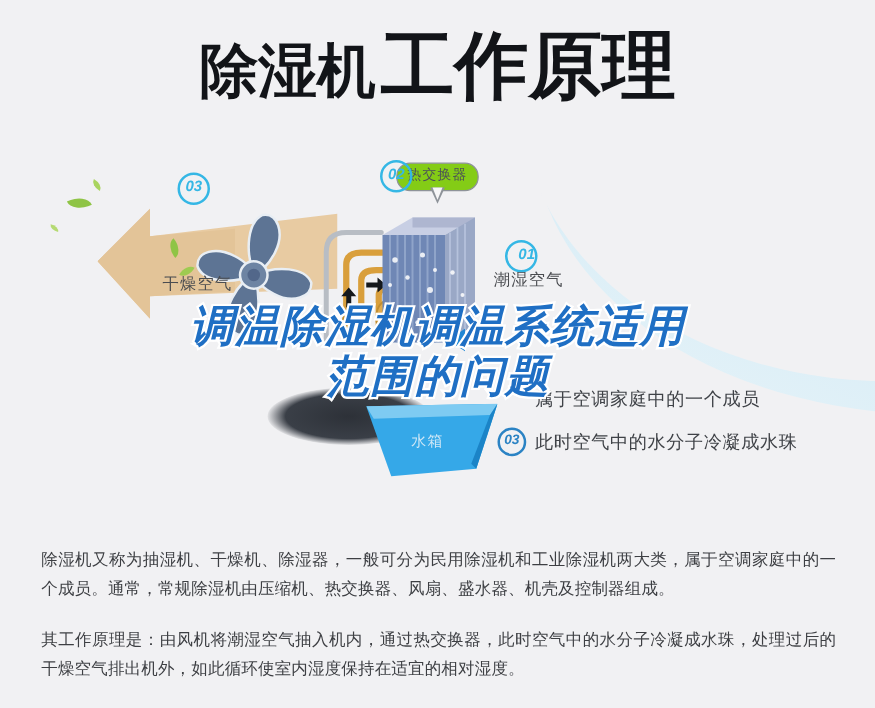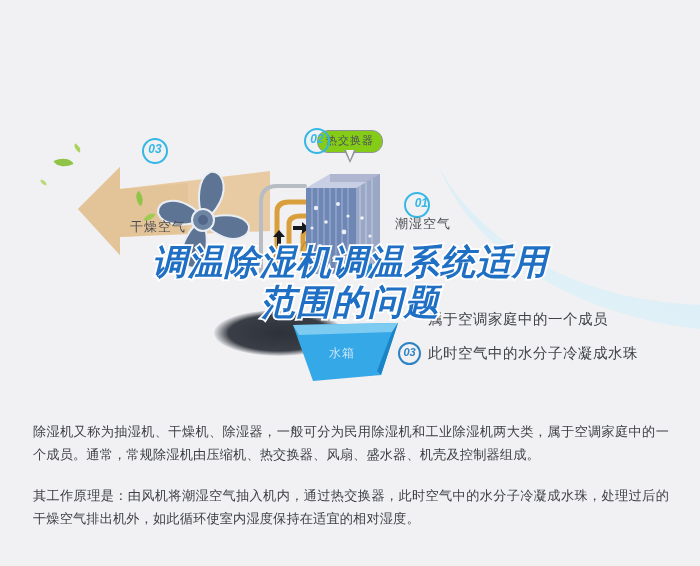--- a/index.html
+++ b/index.html
@@ -280,38 +280,41 @@
     paint-order: stroke fill;
     text-shadow:
       1px 1px 0 rgba(255,255,255,0.9),
       -1px 1px 0 rgba(255,255,255,0.9);
   }
 
   
   .body-text {
     position: absolute;
     left: 33px;
-    top: 420px;
+    top: 436px;
     width: 636px;
   }
   .para {
     color: #3d3f43;
     font-size: 13.2px;
     line-height: 23px;
     letter-spacing: 0.15px;
     margin: 0 0 18px 0;
     text-align: justify;
   }
   .para:last-child { margin-bottom: 0; }
 </style>
 </head>
 <body>
 
 <div class="page">
 
+  <div class="header">
+    <span class="header-title"><span class="ht-a">除湿机</span><span class="ht-b">工作原理</span></span>
+  </div>
 
   <div class="diagram">
 
     <div class="swoosh"></div>
     <div class="swoosh-inner"></div>
 
     <div class="dryarrow">
       <svg width="192" height="98" viewBox="0 0 192 98">
         <path d="M0 52 L42 10 L42 32 L192 14 L192 74 L42 80 L42 98 Z" fill="#e8cba2"></path>
         <path d="M0 52 L42 10 L42 32 L110 26 L110 76 L42 80 L42 98 Z" fill="#e3c498"></path>

